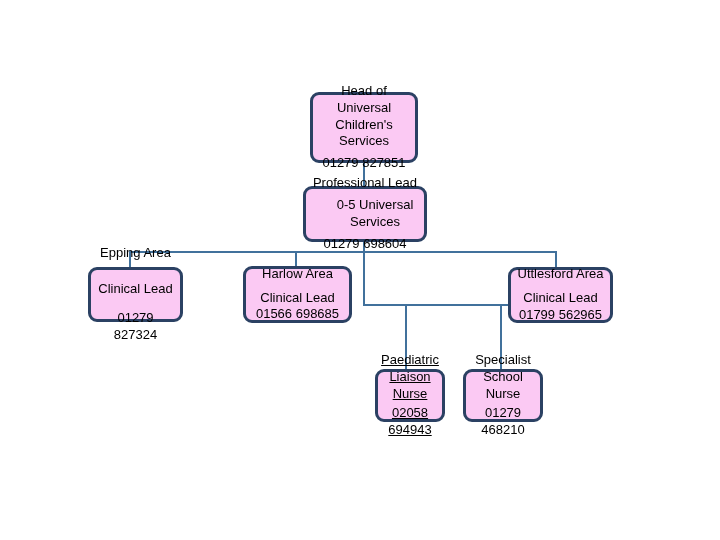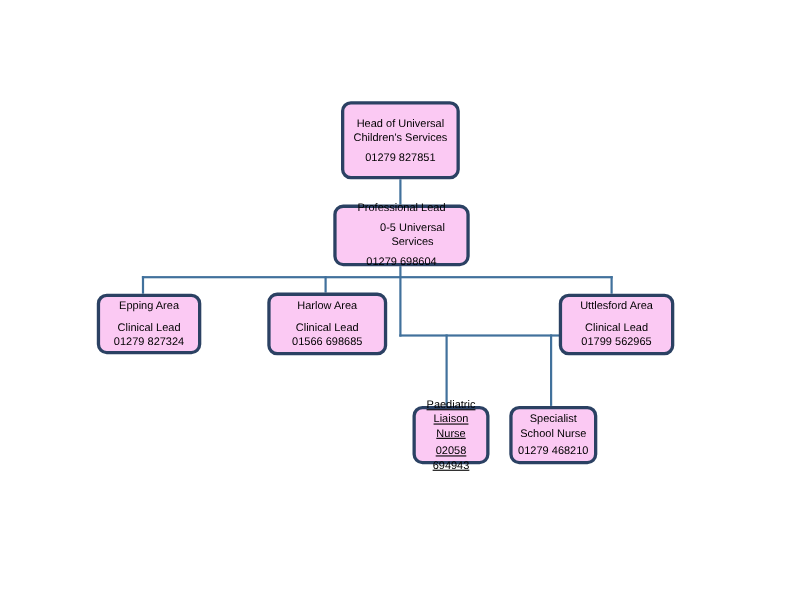--- a/index.html
+++ b/index.html
@@ -15,36 +15,36 @@
     position: absolute;
     background: var(--node-fill, #fbc9f3);
     border: 3px solid var(--node-border, #2b4163);
     border-radius: 9px;
     box-sizing: border-box;
     display: flex;
     flex-direction: column;
     align-items: center;
     justify-content: center;
     text-align: center;
-    font-size: 10px;
+    font-size: 13px;
     line-height: 1.3;
     color: var(--text-color, #000000);
     z-index: 2;
     padding: 4px;
   }
   .node .title { white-space: pre-line; }
   .line {
     position: absolute;
     background: var(--connector, #41719c);
     z-index: 1;
   }
   
   .n-head        { left: 310px; top:  92px; width: 108px; height: 71px; }
   .n-prof        { left: 303px; top: 186px; width: 124px; height: 56px; }
-  .n-epping      { left:  88px; top: 267px; width:  95px; height: 55px; }
+  .n-epping      { left:  88px; top: 267px; width:  95px; height: 55px; gap: 12px; }
   .n-harlow      { left: 243px; top: 266px; width: 109px; height: 57px; }
   .n-uttlesford  { left: 508px; top: 267px; width: 105px; height: 56px; align-items: center; }
   .n-paediatric  { left: 375px; top: 369px; width:  70px; height: 53px; text-decoration: underline; }
   .n-specialist  { left: 463px; top: 369px; width:  80px; height: 53px; }
   
   .n-head .title       { margin-bottom: 5px; }
   .n-prof .title       { margin-bottom: 5px; }
   .n-prof .subtitle    { margin-bottom: 5px; margin-left: 20px; }
   .n-epping .title,
   .n-harlow .title,

